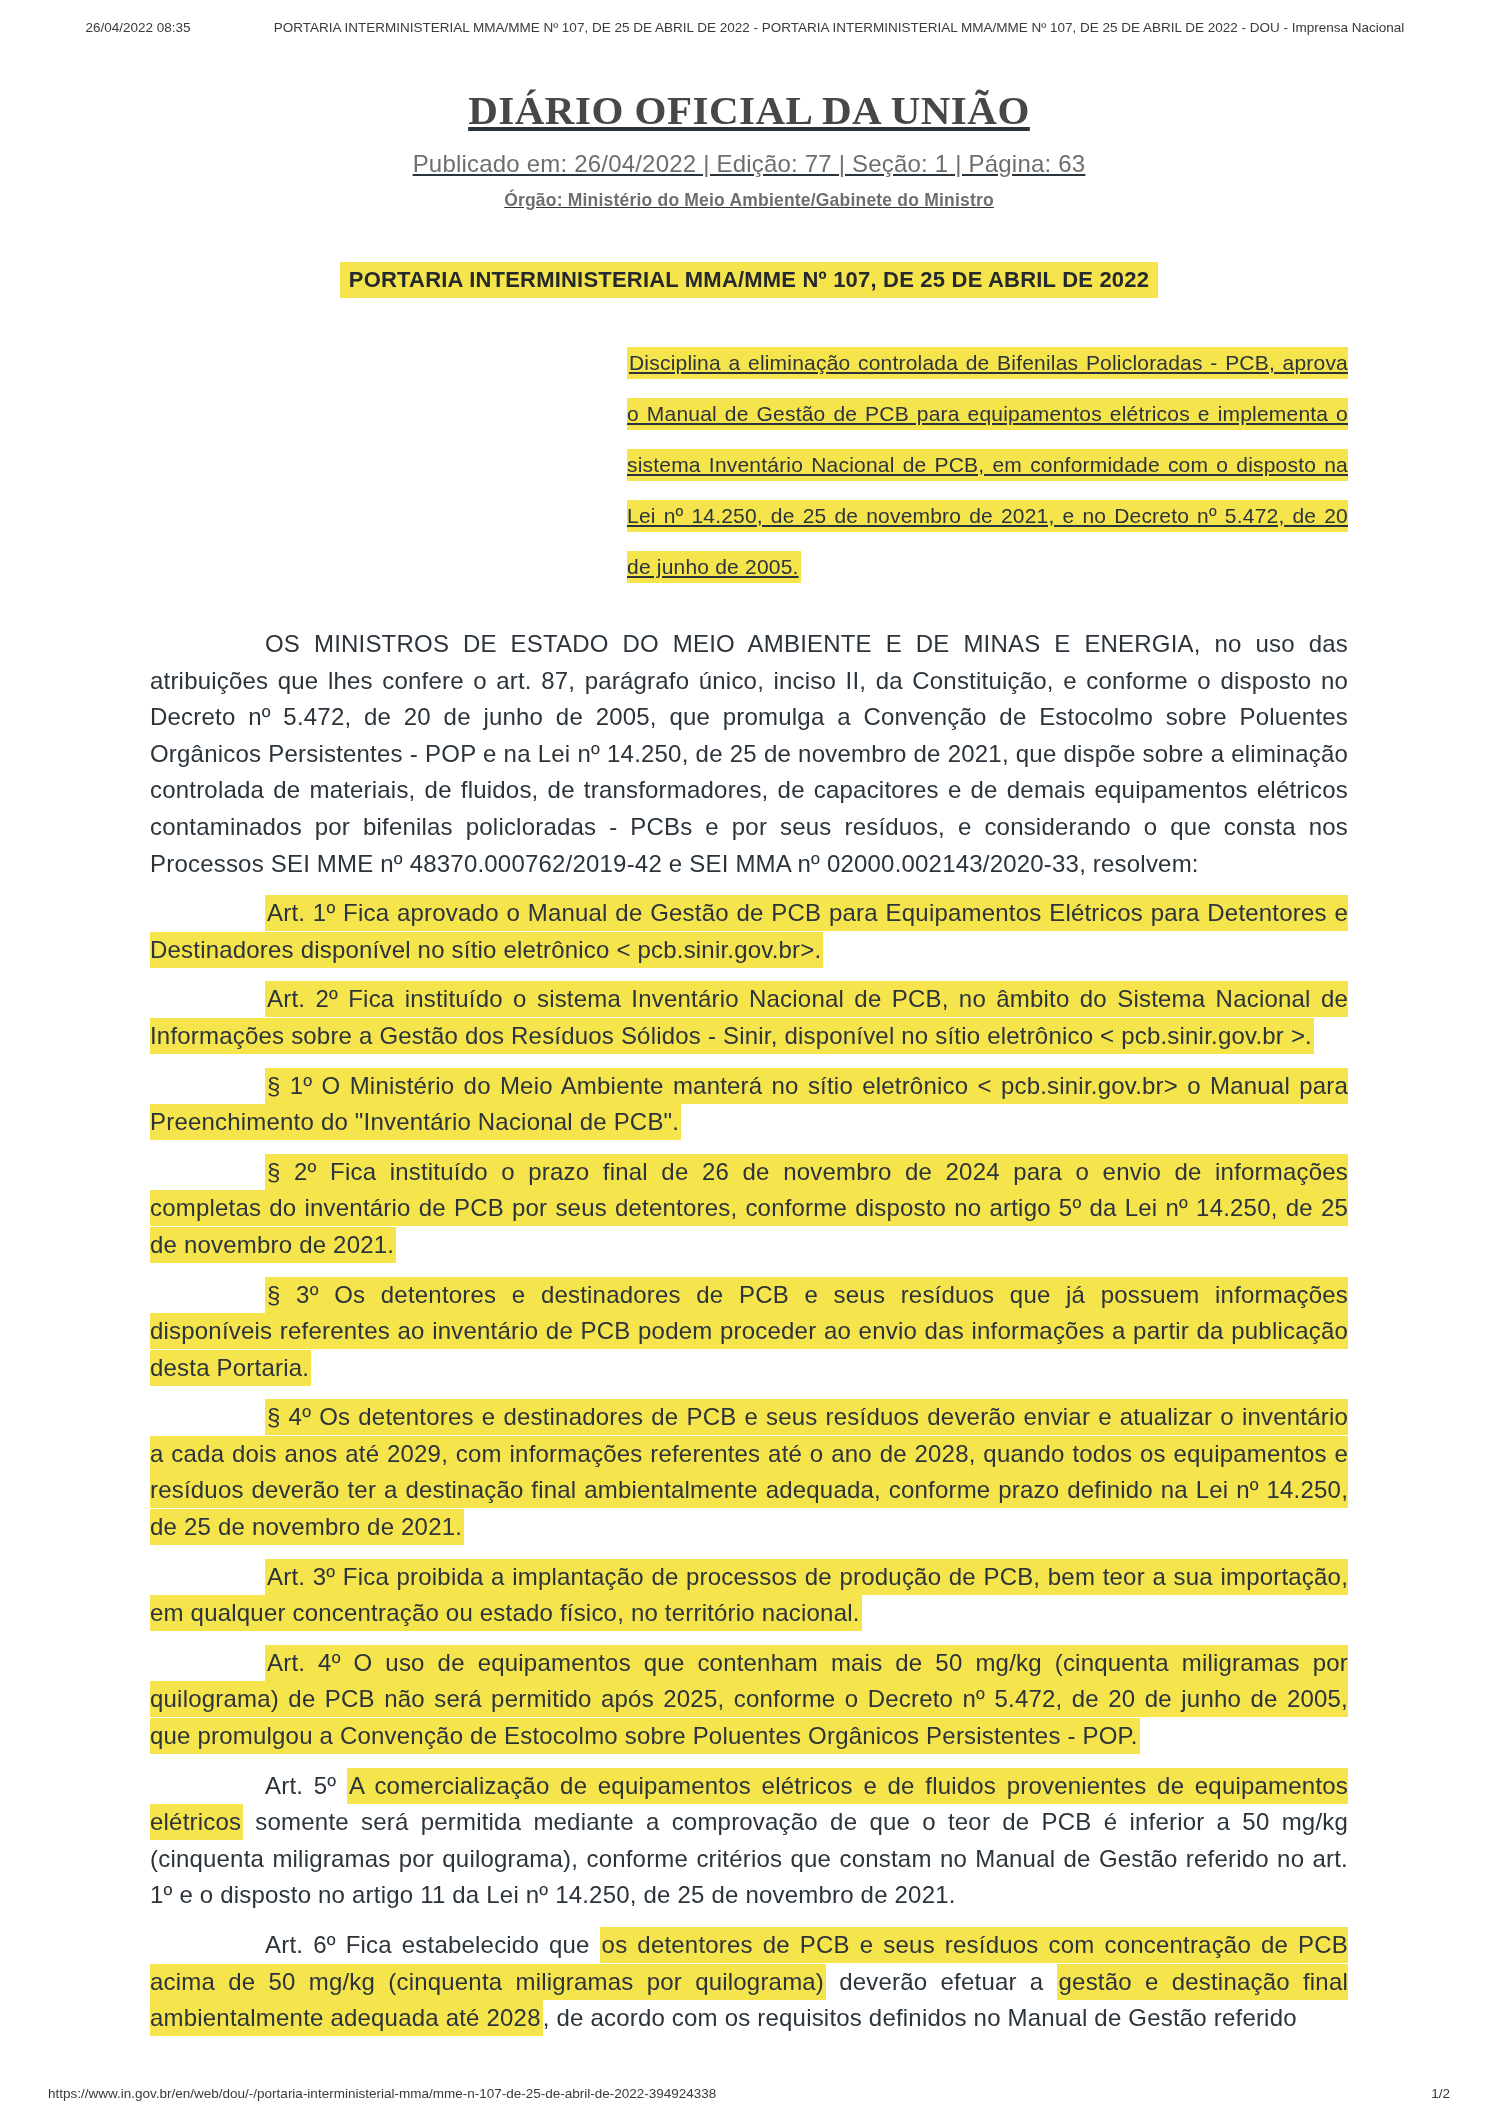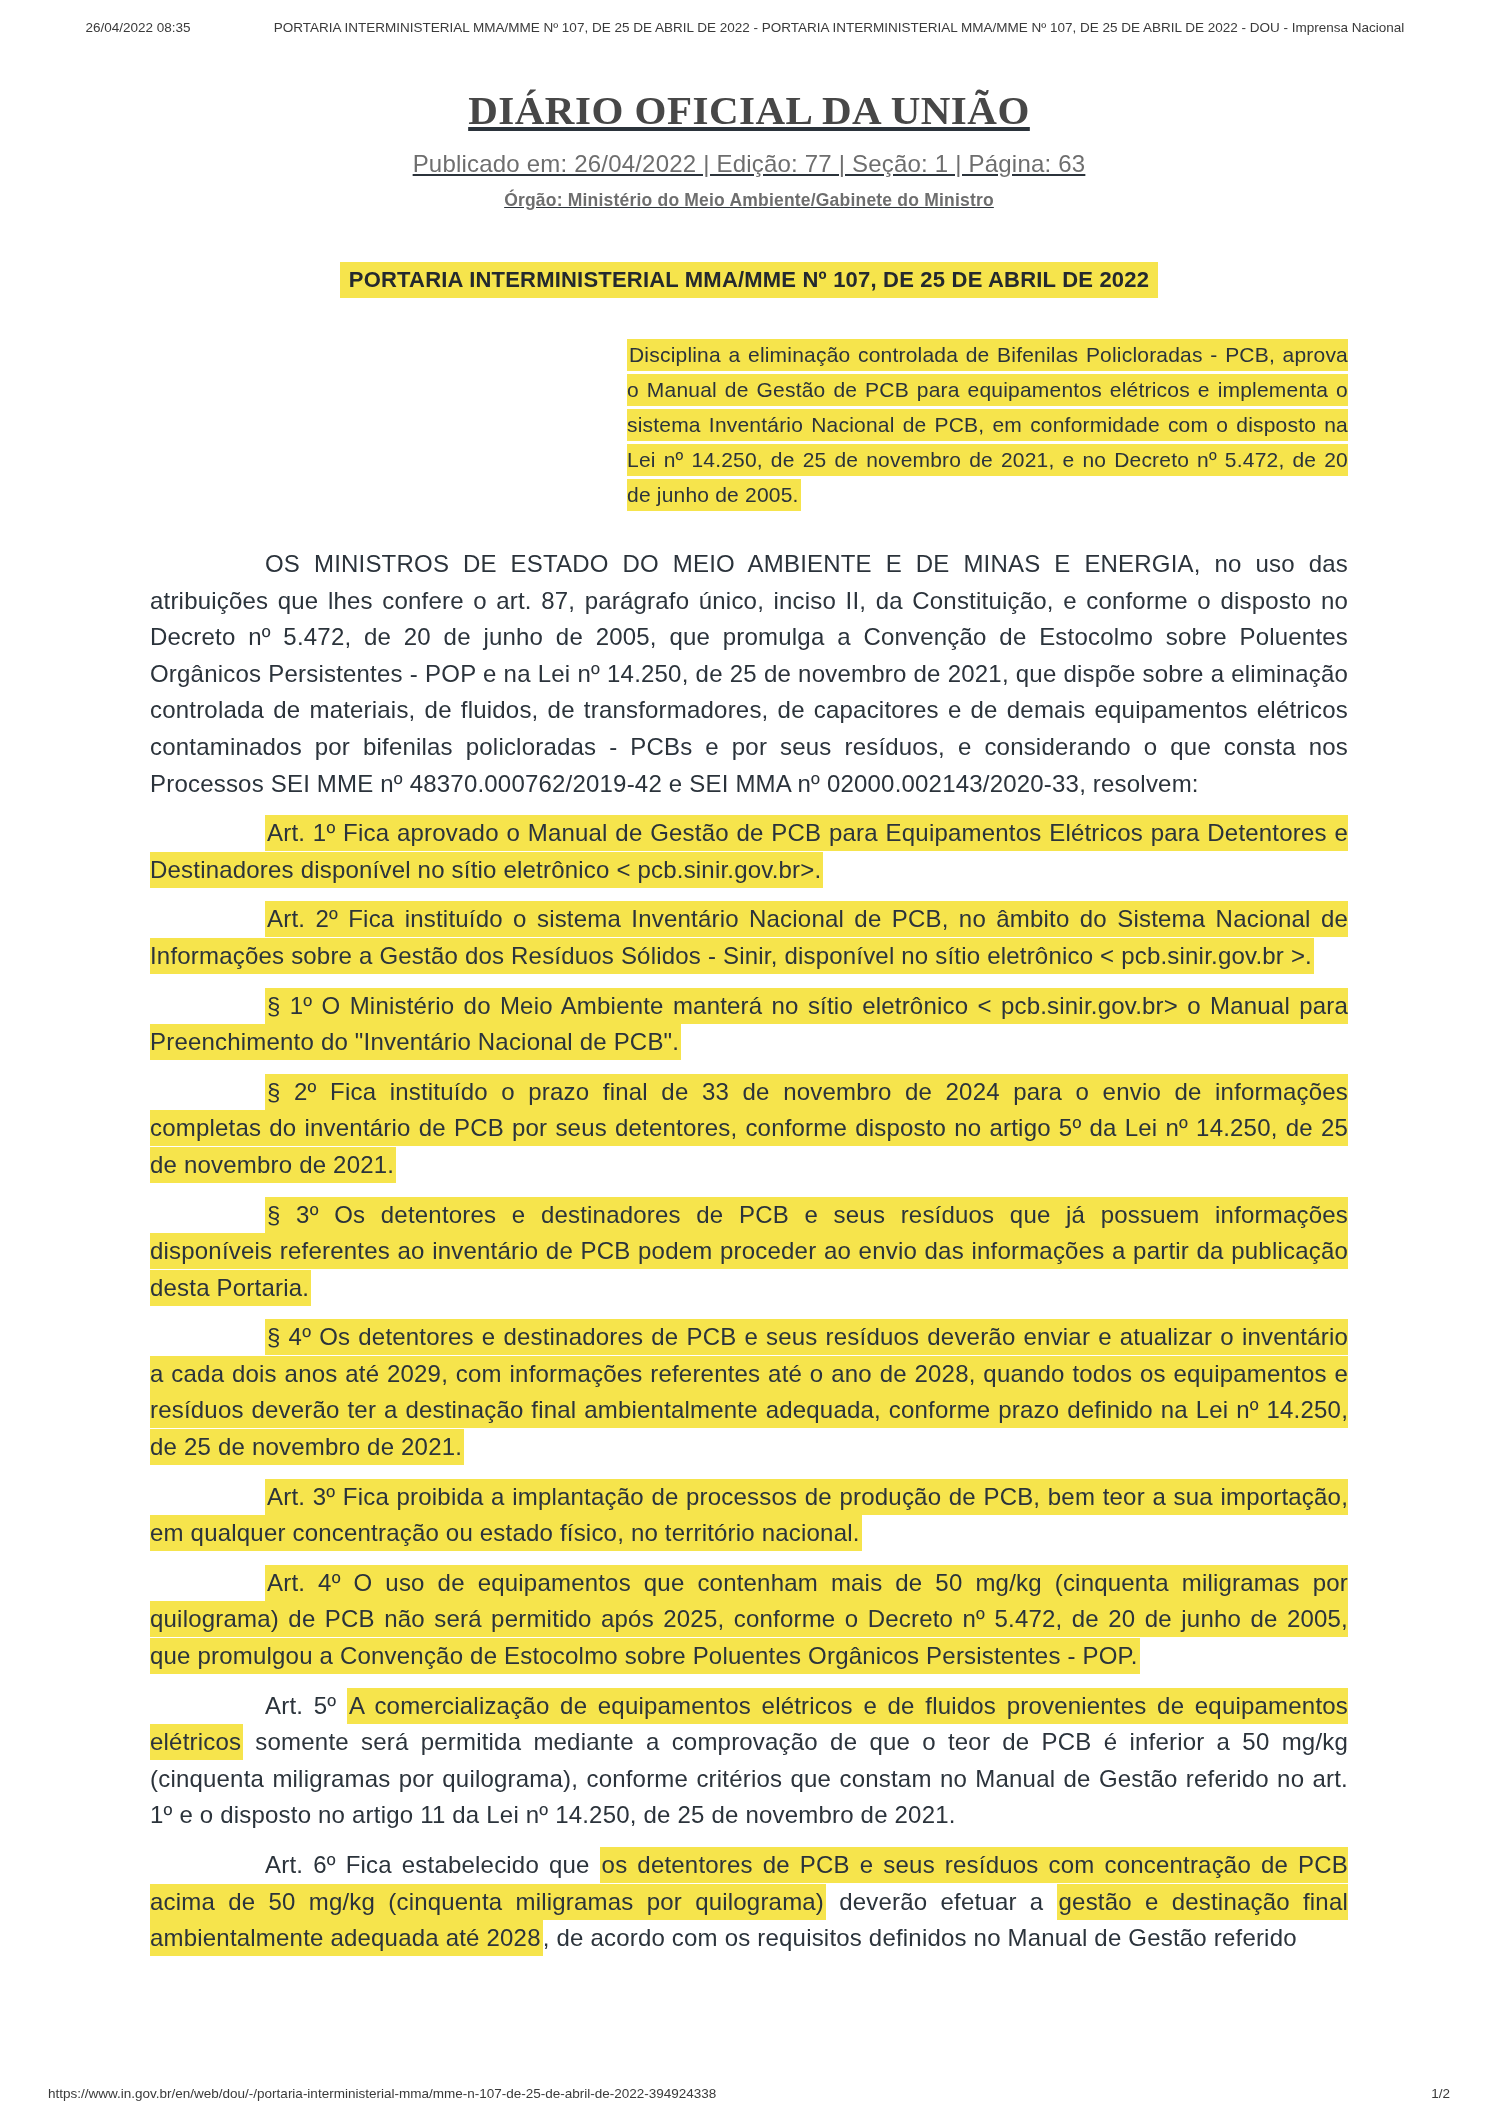--- a/index.html
+++ b/index.html
@@ -42,21 +42,21 @@
   
   .article{margin:0 150px;width:1198px;}
   .article-heading{
     margin-top:56px;text-align:center;
     font-size:22px;font-weight:700;color:#24292e;letter-spacing:.2px;
   }
   .article-heading mark{padding:5px 9px 6px;}
   mark{background:var(--highlight);color:inherit;padding:4px 2px 5px;}
   .ementa{
     margin:44px 0 0 477px;width:721px;
-    text-align:justify;font-size:21px;line-height:35px;letter-spacing:.2px;
+    text-align:justify;font-size:21px;line-height:51px;letter-spacing:.2px;text-decoration:underline;
   }
   .body-text{margin-top:34px;}
   .body-text p.para{
     text-align:justify;text-indent:115px;
     font-size:24px;line-height:36.6px;letter-spacing:.2px;
     margin-top:13px;
   }
   .body-text p.para:first-child{margin-top:0;}
 </style>
 </head>
@@ -74,21 +74,21 @@
 </section>
 
 <article class="article">
   <h2 class="article-heading"><mark>PORTARIA INTERMINISTERIAL MMA/MME Nº 107, DE 25 DE ABRIL DE 2022</mark></h2>
   <p class="ementa"><mark>Disciplina a eliminação controlada de Bifenilas Policloradas - PCB, aprova o Manual de Gestão de PCB para equipamentos elétricos e implementa o sistema Inventário Nacional de PCB, em conformidade com o disposto na Lei nº 14.250, de 25 de novembro de 2021, e no Decreto nº 5.472, de 20 de junho de 2005.</mark></p>
   <div class="body-text">
       <p class="para"><span>OS MINISTROS DE ESTADO DO MEIO AMBIENTE E DE MINAS E ENERGIA, no uso das atribuições que lhes confere o art. 87, parágrafo único, inciso II, da Constituição, e conforme o disposto no Decreto nº 5.472, de 20 de junho de 2005, que promulga a Convenção de Estocolmo sobre Poluentes Orgânicos Persistentes - POP e na Lei nº 14.250, de 25 de novembro de 2021, que dispõe sobre a eliminação controlada de materiais, de fluidos, de transformadores, de capacitores e de demais equipamentos elétricos contaminados por bifenilas policloradas - PCBs e por seus resíduos, e considerando o que consta nos Processos SEI MME nº 48370.000762/2019-42 e SEI MMA nº 02000.002143/2020-33, resolvem:</span></p>
       <p class="para"><mark>Art. 1º Fica aprovado o Manual de Gestão de PCB para Equipamentos Elétricos para Detentores e Destinadores disponível no sítio eletrônico &lt; pcb.sinir.gov.br&gt;.</mark></p>
       <p class="para"><mark>Art. 2º Fica instituído o sistema Inventário Nacional de PCB, no âmbito do Sistema Nacional de Informações sobre a Gestão dos Resíduos Sólidos - Sinir, disponível no sítio eletrônico &lt;  pcb.sinir.gov.br &gt;.</mark></p>
       <p class="para"><mark>§ 1º O Ministério do Meio Ambiente manterá no sítio eletrônico &lt; pcb.sinir.gov.br&gt; o Manual para Preenchimento do "Inventário Nacional de PCB".</mark></p>
-      <p class="para"><mark>§ 2º Fica instituído o prazo final de 33 de novembro de 2024 para o envio de informações completas do inventário de PCB por seus detentores, conforme disposto no artigo 5º da Lei nº 14.250, de 25 de novembro de 2021.</mark></p>
+      <p class="para"><mark>§ 2º Fica instituído o prazo final de 26 de novembro de 2024 para o envio de informações completas do inventário de PCB por seus detentores, conforme disposto no artigo 5º da Lei nº 14.250, de 25 de novembro de 2021.</mark></p>
       <p class="para"><mark>§ 3º Os detentores e destinadores de PCB e seus resíduos que já possuem informações disponíveis referentes ao inventário de PCB podem proceder ao envio das informações a partir da publicação desta Portaria.</mark></p>
       <p class="para"><mark>§ 4º Os detentores e destinadores de PCB e seus resíduos deverão enviar e atualizar o inventário a cada dois anos até 2029, com informações referentes até o ano de 2028, quando todos os equipamentos e resíduos deverão ter a destinação final ambientalmente adequada, conforme prazo definido na Lei nº 14.250, de 25 de novembro de 2021.</mark></p>
       <p class="para"><mark>Art. 3º Fica proibida a implantação de processos de produção de PCB, bem teor a sua importação, em qualquer concentração ou estado físico, no território nacional.</mark></p>
       <p class="para"><mark>Art. 4º O uso de equipamentos que contenham mais de 50 mg/kg (cinquenta miligramas por quilograma) de PCB não será permitido após 2025, conforme o Decreto nº 5.472, de 20 de junho de 2005, que promulgou a Convenção de Estocolmo sobre Poluentes Orgânicos Persistentes - POP.</mark></p>
       <p class="para"><span>Art. 5º </span><mark>A comercialização de equipamentos elétricos e de fluidos provenientes de equipamentos elétricos</mark><span> somente será permitida mediante a comprovação de que o teor de PCB é inferior a 50 mg/kg (cinquenta miligramas por quilograma), conforme critérios que constam no Manual de Gestão referido no art. 1º e o disposto no artigo 11 da Lei nº 14.250, de 25 de novembro de 2021.</span></p>
       <p class="para"><span>Art. 6º Fica estabelecido que </span><mark>os detentores de PCB e seus resíduos com concentração de PCB acima de 50 mg/kg (cinquenta miligramas por quilograma)</mark><span> deverão efetuar a </span><mark>gestão e destinação final ambientalmente adequada até 2028</mark><span>, de acordo com os requisitos definidos no Manual de Gestão referido</span></p>
     </div>
 </article>
 
 <footer class="print-footer">

